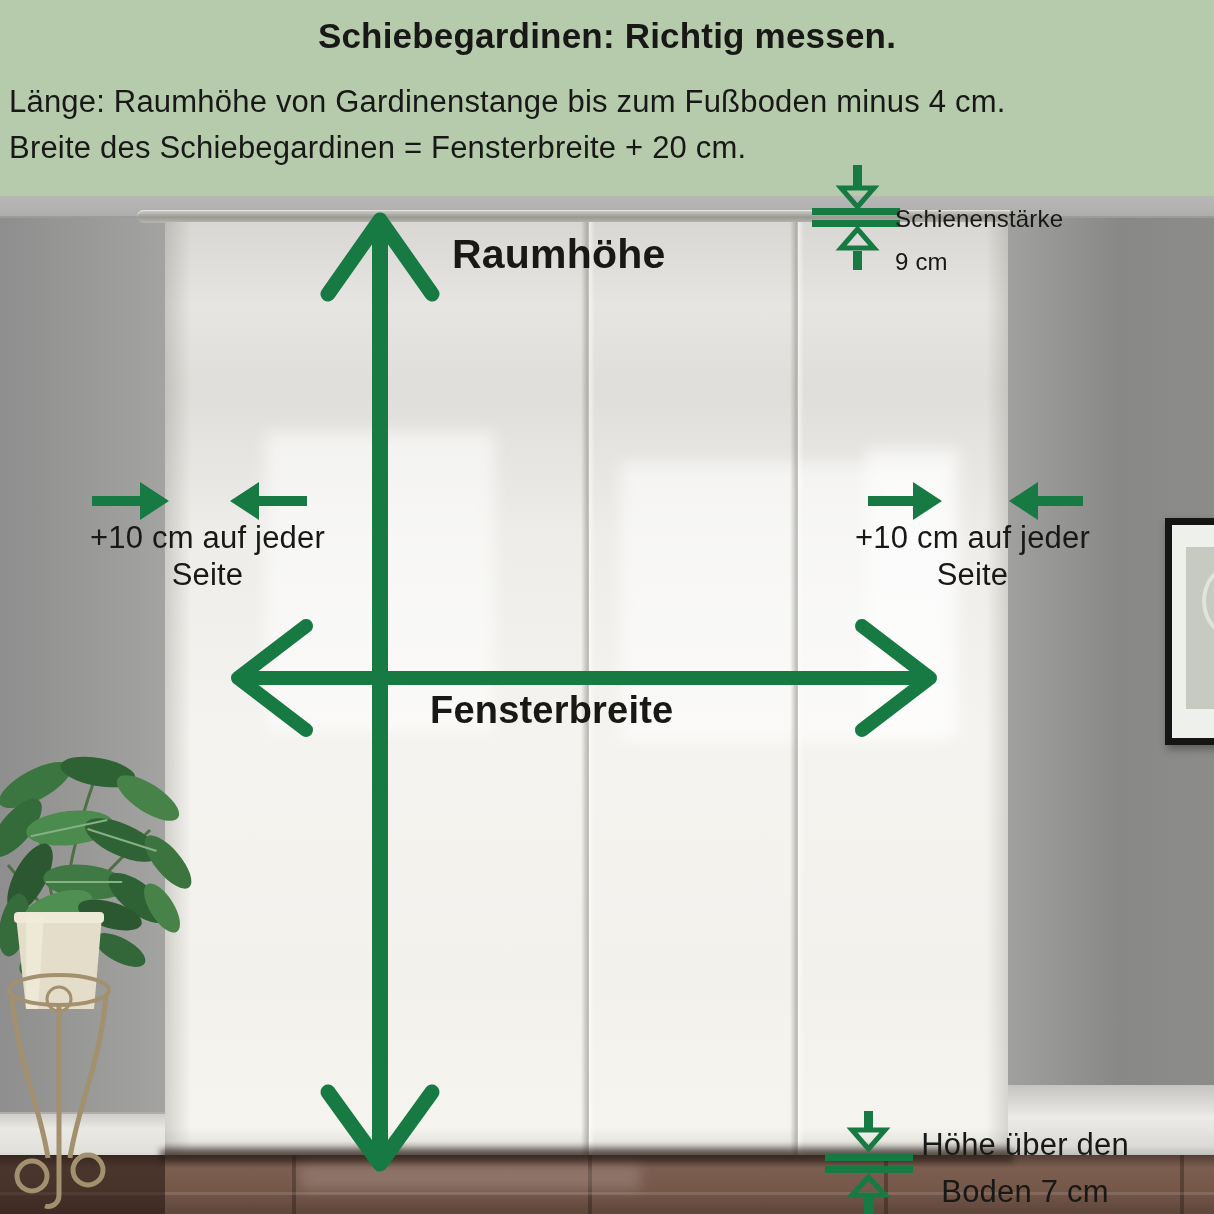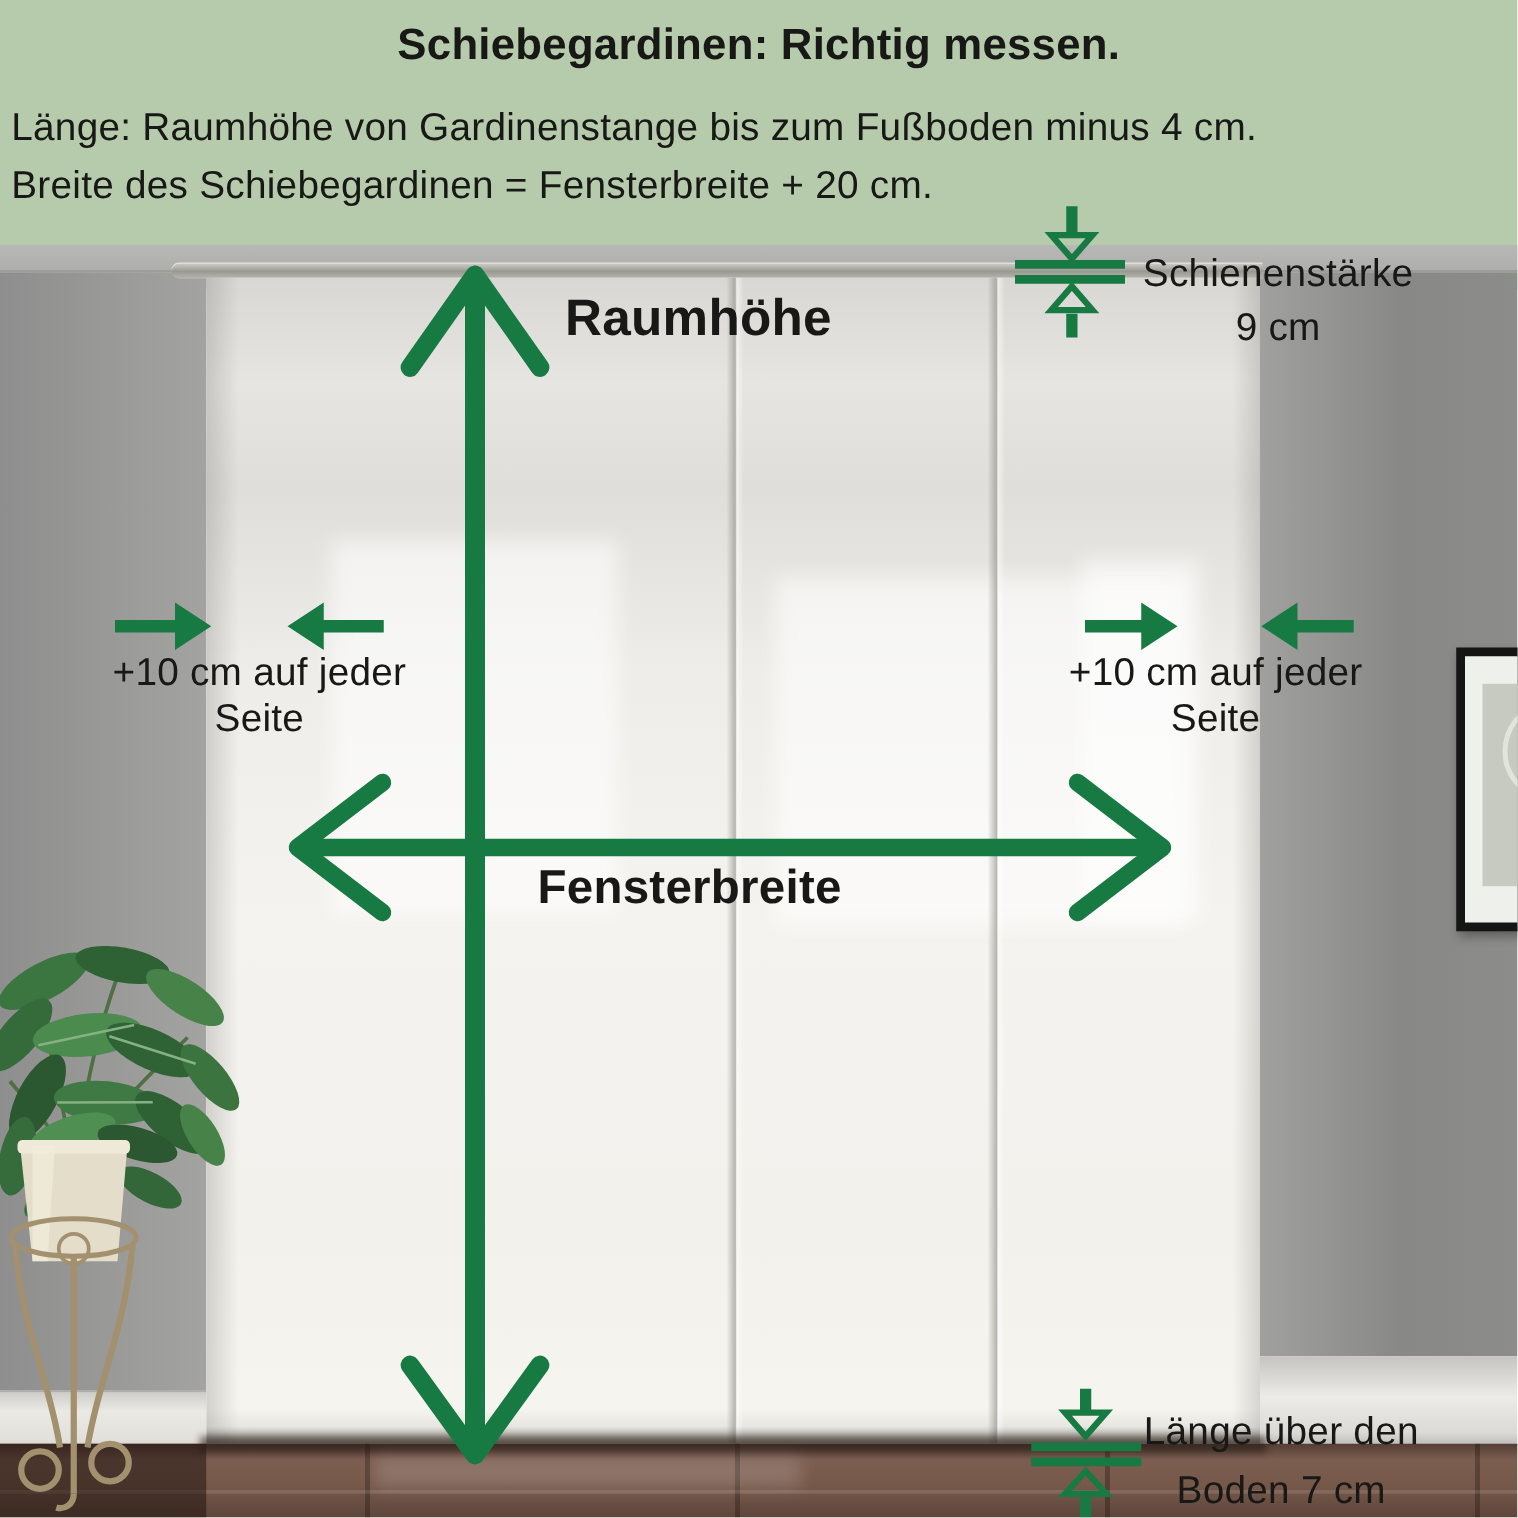--- a/index.html
+++ b/index.html
@@ -75,22 +75,22 @@
   .grn{stroke:var(--arrow-green,#177a42);}
   .grnf{fill:var(--arrow-green,#177a42);}
   .lbl{position:absolute;color:var(--text-dark,#191918);margin:0;
        letter-spacing:.2px;}
   .lbl-raumhoehe{left:452px;top:231px;font-size:41px;font-weight:700;}
   .lbl-fensterbreite{left:430px;top:689px;width:400px;text-align:left;
        font-size:38px;font-weight:700;}
   .lbl-offset{width:315px;text-align:center;font-size:31px;line-height:37px;}
   .lbl-offset-left{left:50px;top:519px;}
   .lbl-offset-right{left:815px;top:519px;}
-  .lbl-rail{left:895px;top:197px;width:255px;text-align:center;
-       font-size:31px;line-height:43px;}
+  .lbl-rail{left:895px;top:197px;width:255px;
+       font-size:24px;line-height:43px;}
   .lbl-floor{left:880px;top:1121px;width:290px;text-align:center;
        font-size:31px;line-height:47px;}
 </style>
 </head>
 <body>
 
 <div class="stage">
 
   <header class="band">
     <h1 class="title">Schiebegardinen: Richtig messen.</h1>
@@ -220,17 +220,17 @@
   </div>
   <div class="lbl lbl-offset lbl-offset-right">
     <div>+10 cm auf jeder</div>
     <div>Seite</div>
   </div>
   <div class="lbl lbl-rail">
     <div>Schienenstärke</div>
     <div>9 cm</div>
   </div>
   <div class="lbl lbl-floor">
-    <div>Länge über den</div>
+    <div>Höhe über den</div>
     <div>Boden 7 cm</div>
   </div>
 
 </div>
 
 </body></html>

